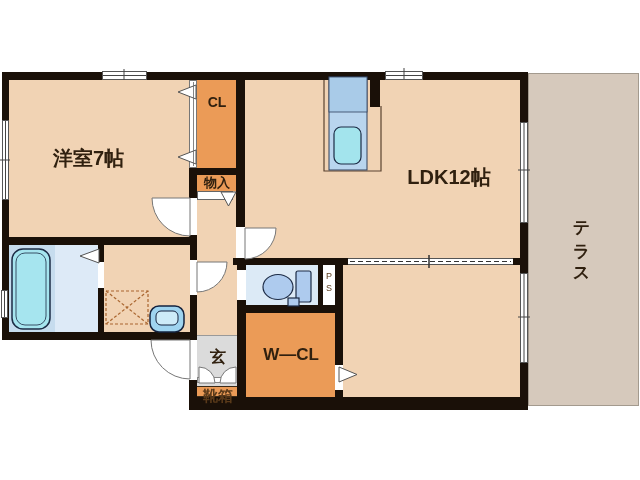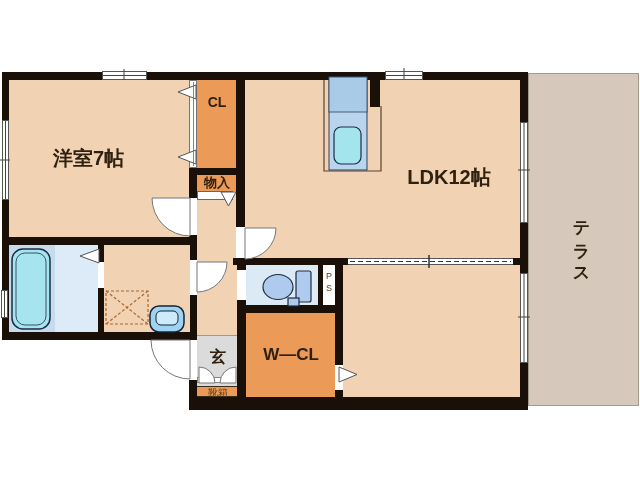--- a/index.html
+++ b/index.html
@@ -147,16 +147,16 @@
     </g>
   </svg>
 
   <div class="lbl" style="left:31px;top:147px;width:115px;font-size:20px;">洋室7帖</div>
   <div class="lbl" style="left:393px;top:153px;width:112px;font-size:20px;margin-top:13px;">LDK12帖</div>
   <div class="lbl stack" style="left:206px;top:92px;width:22px;font-size:14px;line-height:1.5;">CL</div>
   <div class="lbl" style="left:199px;top:176px;width:36px;font-size:13px;">物入</div>
   <div class="lbl" style="left:565px;top:204px;width:26px;height:80px;font-size:17px;writing-mode:vertical-rl;letter-spacing:3px;">テラス</div>
   <div class="lbl" style="left:248px;top:345px;width:86px;font-size:17px;">W—CL</div>
   <div class="lbl" style="left:207px;top:348px;width:22px;font-size:16px;">玄</div>
-  <div class="lbl" style="left:203px;top:387px;width:30px;font-size:10px;font-weight:400;color:#5A3A1A;">靴箱</div>
+  <div class="lbl" style="left:203px;top:387px;width:30px;font-size:15px;font-weight:700;color:#5A3A1A;">靴箱</div>
   <div class="lbl stack" style="left:324px;top:271px;width:10px;font-size:9px;line-height:1.3;font-weight:400;color:#5A3A1A;">PS</div>
 
 </div>
 
 </body></html>

